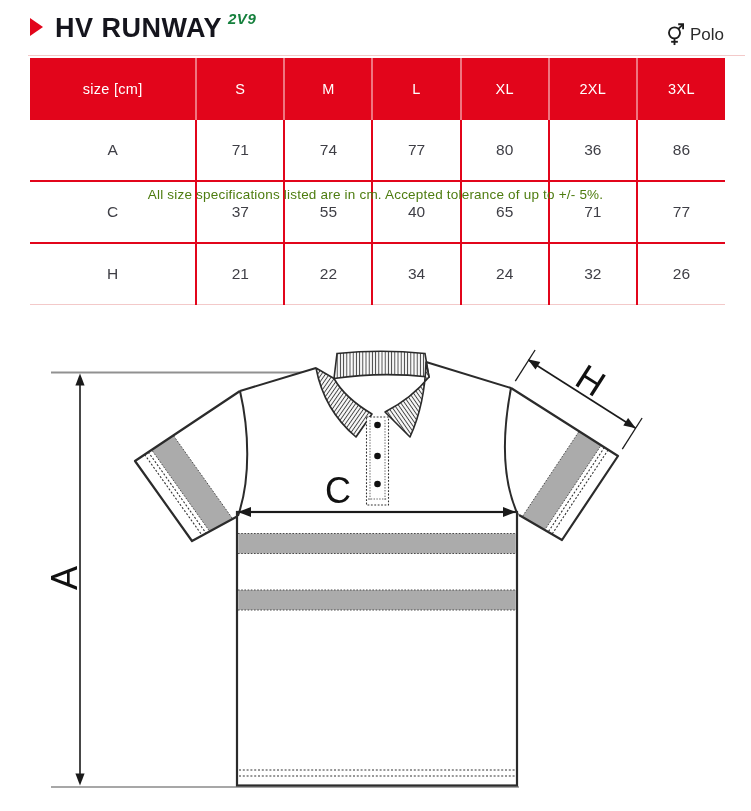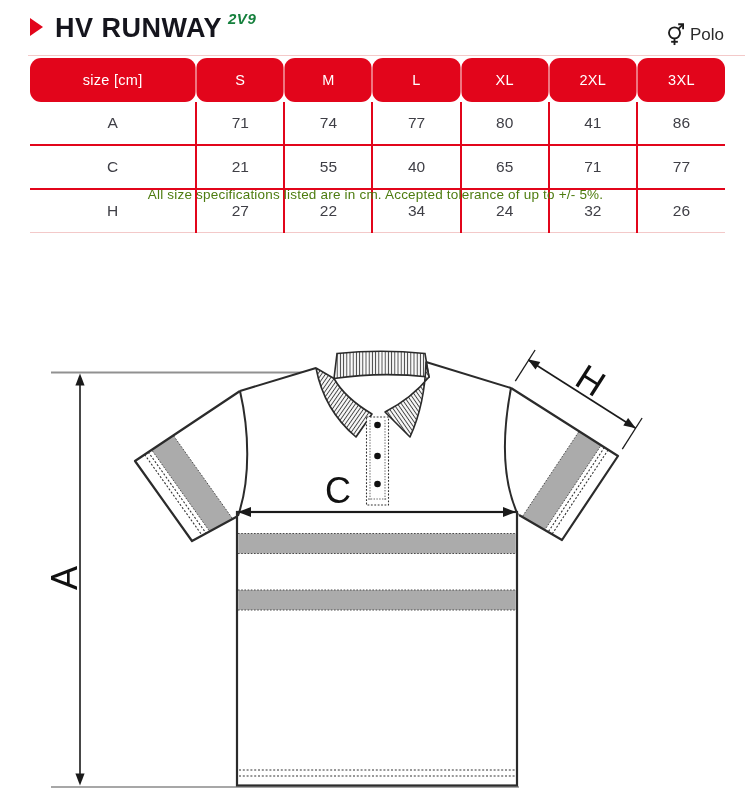--- a/index.html
+++ b/index.html
@@ -13,21 +13,21 @@
   .title{position:absolute;left:25px;top:0;font-size:27px;font-weight:800;letter-spacing:.5px;color:#15151d;white-space:nowrap;}
   .code{font-size:15px;font-weight:800;color:#15803d;vertical-align:13px;margin-left:6px;letter-spacing:.5px;font-style:italic;}
   .ptype{position:absolute;right:0;top:12px;display:flex;align-items:center;gap:6px;
          font-size:17px;color:#2b2b2b;}
   .hdr-divider{position:absolute;left:28px;right:6px;top:55px;height:1px;background:#f3c9c9;}
 
   
   table.sizes{position:absolute;left:30px;top:58px;width:695px;border-collapse:collapse;table-layout:fixed;}
   table.sizes col.c0{width:166px;}
   table.sizes col.cn{width:88px;}
-  table.sizes th,table.sizes td{padding:7px;text-align:center;vertical-align:middle;border-radius:11px;}
+  table.sizes th,table.sizes td{padding:16px;text-align:center;vertical-align:middle;}
   table.sizes thead th{background:#e2051b;color:#ffffff;font-weight:400;font-size:14.5px;height:30px;letter-spacing:.3px;}
   table.sizes thead th + th{border-left:2px solid rgba(255,255,255,.45);}
   table.sizes tbody th{font-weight:400;}
   table.sizes tbody td,table.sizes tbody th{height:28px;font-size:15.5px;color:#3f3f46;background:#fff;}
   table.sizes tbody td{border-left:2px solid #e2051b;text-align:center;}
   table.sizes tbody tr.sep{border-bottom:2px solid #e2051b;}
   table.sizes tbody tr:last-child{border-bottom:1px solid #f3c9c9;}
 
   .note{position:absolute;left:0;top:187px;width:751px;text-align:center;
         font-size:13.5px;color:#4d7c0f;letter-spacing:.2px;}
@@ -78,35 +78,35 @@
         <th>3XL</th>
       </tr>
     </thead>
     <tbody>
       <tr class="sep">
         <th>A</th>
         <td>71</td>
         <td>74</td>
         <td>77</td>
         <td>80</td>
-        <td>41</td>
+        <td>36</td>
         <td>86</td>
       </tr>
       <tr class="sep">
         <th>C</th>
-        <td>21</td>
+        <td>37</td>
         <td>55</td>
         <td>40</td>
         <td>65</td>
         <td>71</td>
         <td>77</td>
       </tr>
       <tr>
         <th>H</th>
-        <td>27</td>
+        <td>21</td>
         <td>22</td>
         <td>34</td>
         <td>24</td>
         <td>32</td>
         <td>26</td>
       </tr>
     </tbody>
   </table>
 
   <div class="note">All size specifications listed are in cm. Accepted tolerance of up to +/- 5%.</div>

